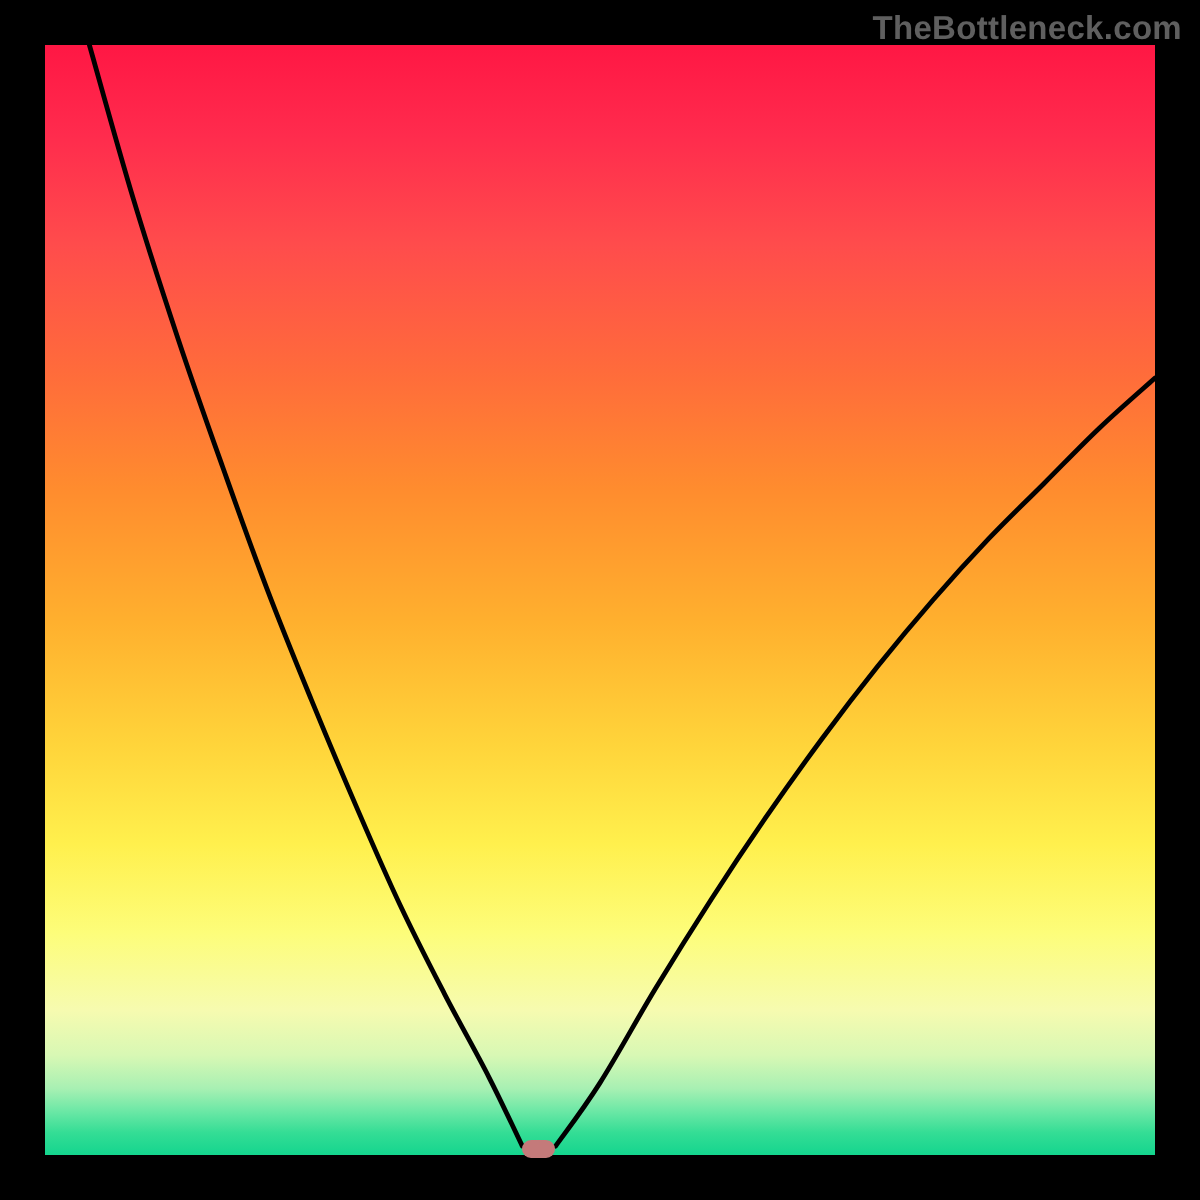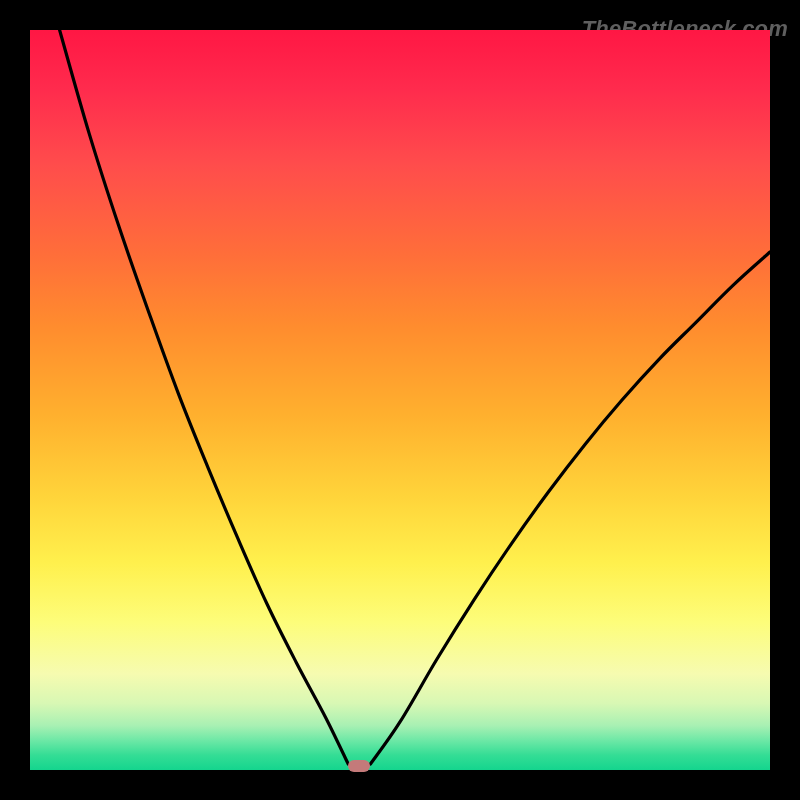--- a/index.html
+++ b/index.html
@@ -48,29 +48,28 @@
   .marker {
     position: absolute;
     width: 22px;
     height: 12px;
     background: #c47a7a;
     border-radius: 6px;
     transform: translate(-50%, -50%);
   }
   .watermark {
     position: absolute;
-    top: 16px;
+    top: 6px;
     right: 12px;
     font-family: Arial, Helvetica, sans-serif;
     font-size: 22px;
     font-weight: 600;
     color: #5f5f5f;
     letter-spacing: 0.2px;
     user-select: none;
-    font-style: italic;
   }
 </style>
 </head>
 <body>
 
 <div class="watermark">TheBottleneck.com</div>
 
 <div class="frame">
   <div class="gradient"></div>
 

